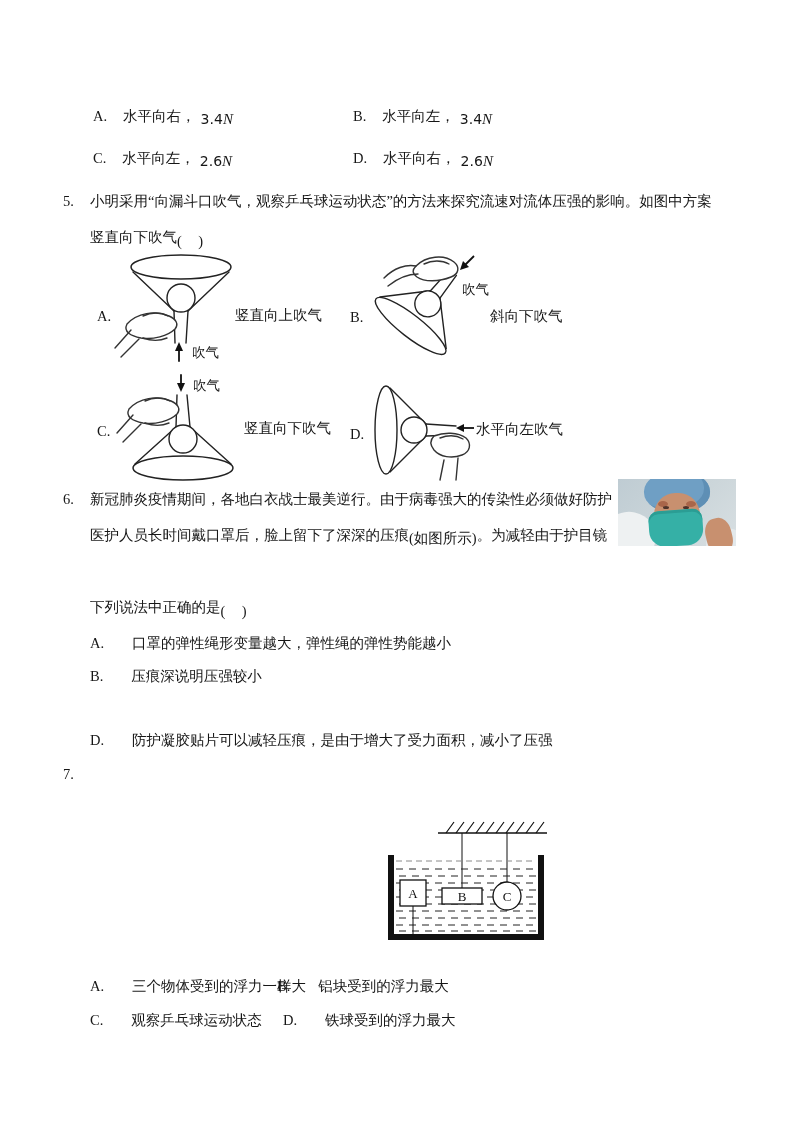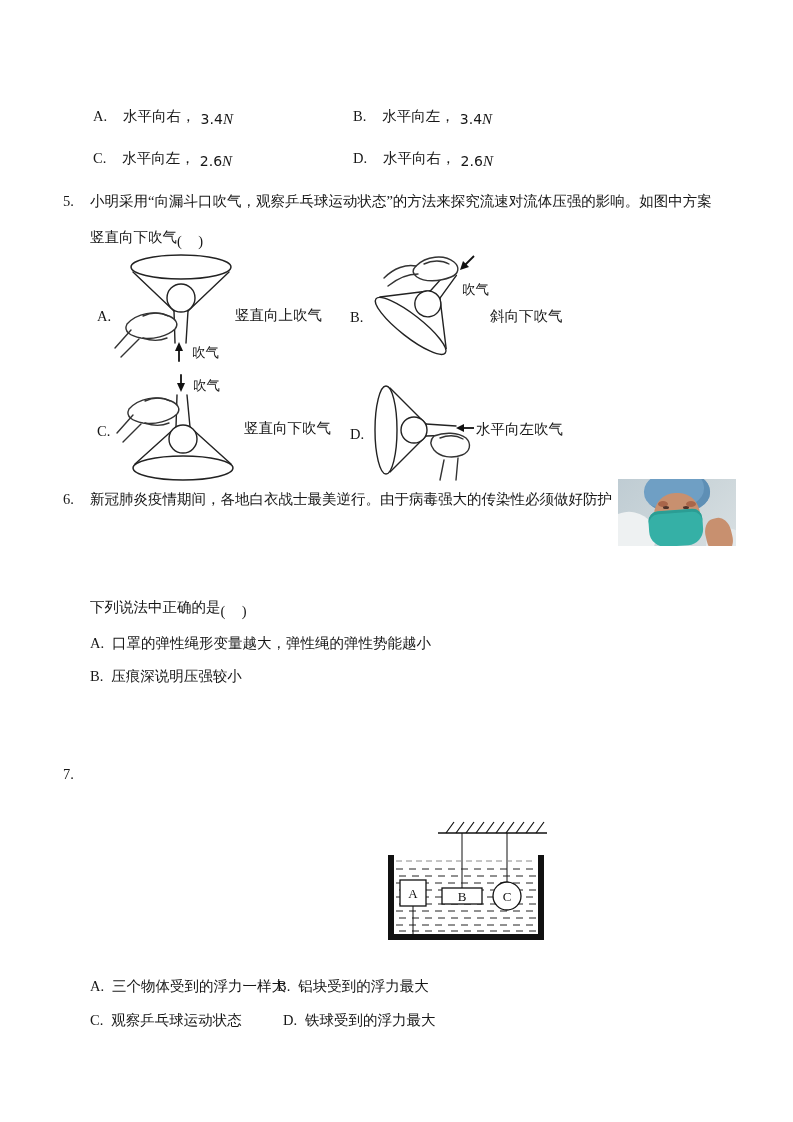--- a/index.html
+++ b/index.html
@@ -6,21 +6,21 @@
   .page {
     position:relative; width:793px; height:1122px; background:#ffffff;
     font-family:"Liberation Serif","DejaVu Serif",serif; color:#161616;
     overflow:hidden;
     border-radius:6px;
   }
   .abs { position:absolute; }
   .t { position:absolute; font-size:14.5px; line-height:20px; white-space:nowrap; }
   .opt-letter { display:inline-block; }
   .gap-lg { margin-left:16px; }
-  .gap-sm { margin-left:8px;font-family:Liberation Serif, serif; }
+  .gap-sm { margin-left:28px;font-family:Liberation Serif, serif; }
   .val { position:relative; top:3px; font-size:14px; font-family:"DejaVu Sans",sans-serif; margin-left:5px; }
   .val .unit { font-style:italic; font-family:"Liberation Serif",serif; font-size:15px; }
   .paren { position:relative; top:4px; letter-spacing:1px; }
   .paren-inline { position:relative; top:3px; }
   .var { font-style:italic; font-family:"Liberation Serif",serif; padding:0 2px; }
   .caption { position:absolute; font-size:14.5px; white-space:nowrap; }
   .blow { position:absolute; font-size:13.5px; white-space:nowrap; }
   svg { display:block; }
   .photo { position:absolute; overflow:hidden; background:linear-gradient(135deg,#bfccd3 0%,#ccd6da 55%,#d8dfe2 100%); }
   .photo .clothes { position:absolute; left:-14px; bottom:-12px; width:52px; height:46px; background:#eef1f2; border-radius:50% 50% 0 0; transform:rotate(12deg); }
@@ -128,20 +128,23 @@
     </g>
     <g>
       <path d="M104,50 L91,50" stroke="#111" stroke-width="1.8" fill="none"></path>
       <polygon points="86,50 94,46 94,54" fill="#111"></polygon>
     </g>
   </svg>
   <span class="caption" style="left:476px;top:420px">水平向左吹气</span>
 
   <div class="t" style="left:63px;top:489px">6.</div>
   <div class="t" style="left:90px;top:489px">新冠肺炎疫情期间，各地白衣战士最美逆行。由于病毒强大的传染性必须做好防护，</div>
+  <div class="t" style="left:90px;top:525px">
+    <span>医护人员长时间戴口罩后，脸上留下了深深的压痕</span><span class="paren-inline">(如图所示)</span><span>。为减轻由于护目镜</span>
+  </div>
   <div class="t" style="left:90px;top:597px">
     <span>下列说法中正确的是</span><span class="paren">(　)</span>
   </div>
 
   <div class="photo" style="left:618px;top:479px;width:118px;height:67px">
     <div class="clothes"></div>
     <div class="clothes2"></div>
     <div class="cap"></div>
     <div class="face"></div>
     <div class="mark1"></div>
@@ -150,20 +153,23 @@
     <div class="eye2"></div>
     <div class="mask"></div>
     <div class="hand"></div>
   </div>
 
   <div class="t" style="left:90px;top:633px">
     <span class="opt-letter">A.</span><span class="gap-sm">口罩的弹性绳形变量越大，弹性绳的弹性势能越小</span>
   </div>
   <div class="t" style="left:90px;top:666px">
     <span class="opt-letter">B.</span><span class="gap-sm">压痕深说明压强较小</span>
+  </div>
+  <div class="t" style="left:90px;top:730px">
+    <span class="opt-letter">D.</span><span class="gap-sm">防护凝胶贴片可以减轻压痕，是由于增大了受力面积，减小了压强</span>
   </div>
 
   <div class="t" style="left:63px;top:764px">7.</div>
 
   <svg class="abs" style="left:386px;top:818px" width="164" height="124" viewBox="0 0 164 124">
 
     <g stroke="#111" stroke-width="1.2">
       <path d="M60,15 L68,4 M70,15 L78,4 M80,15 L88,4 M90,15 L98,4 M100,15 L108,4 M110,15 L118,4 M120,15 L128,4 M130,15 L138,4 M140,15 L148,4 M150,15 L158,4"></path>
       <path d="M52,15 L161,15" stroke-width="1.6"></path>
     </g>

